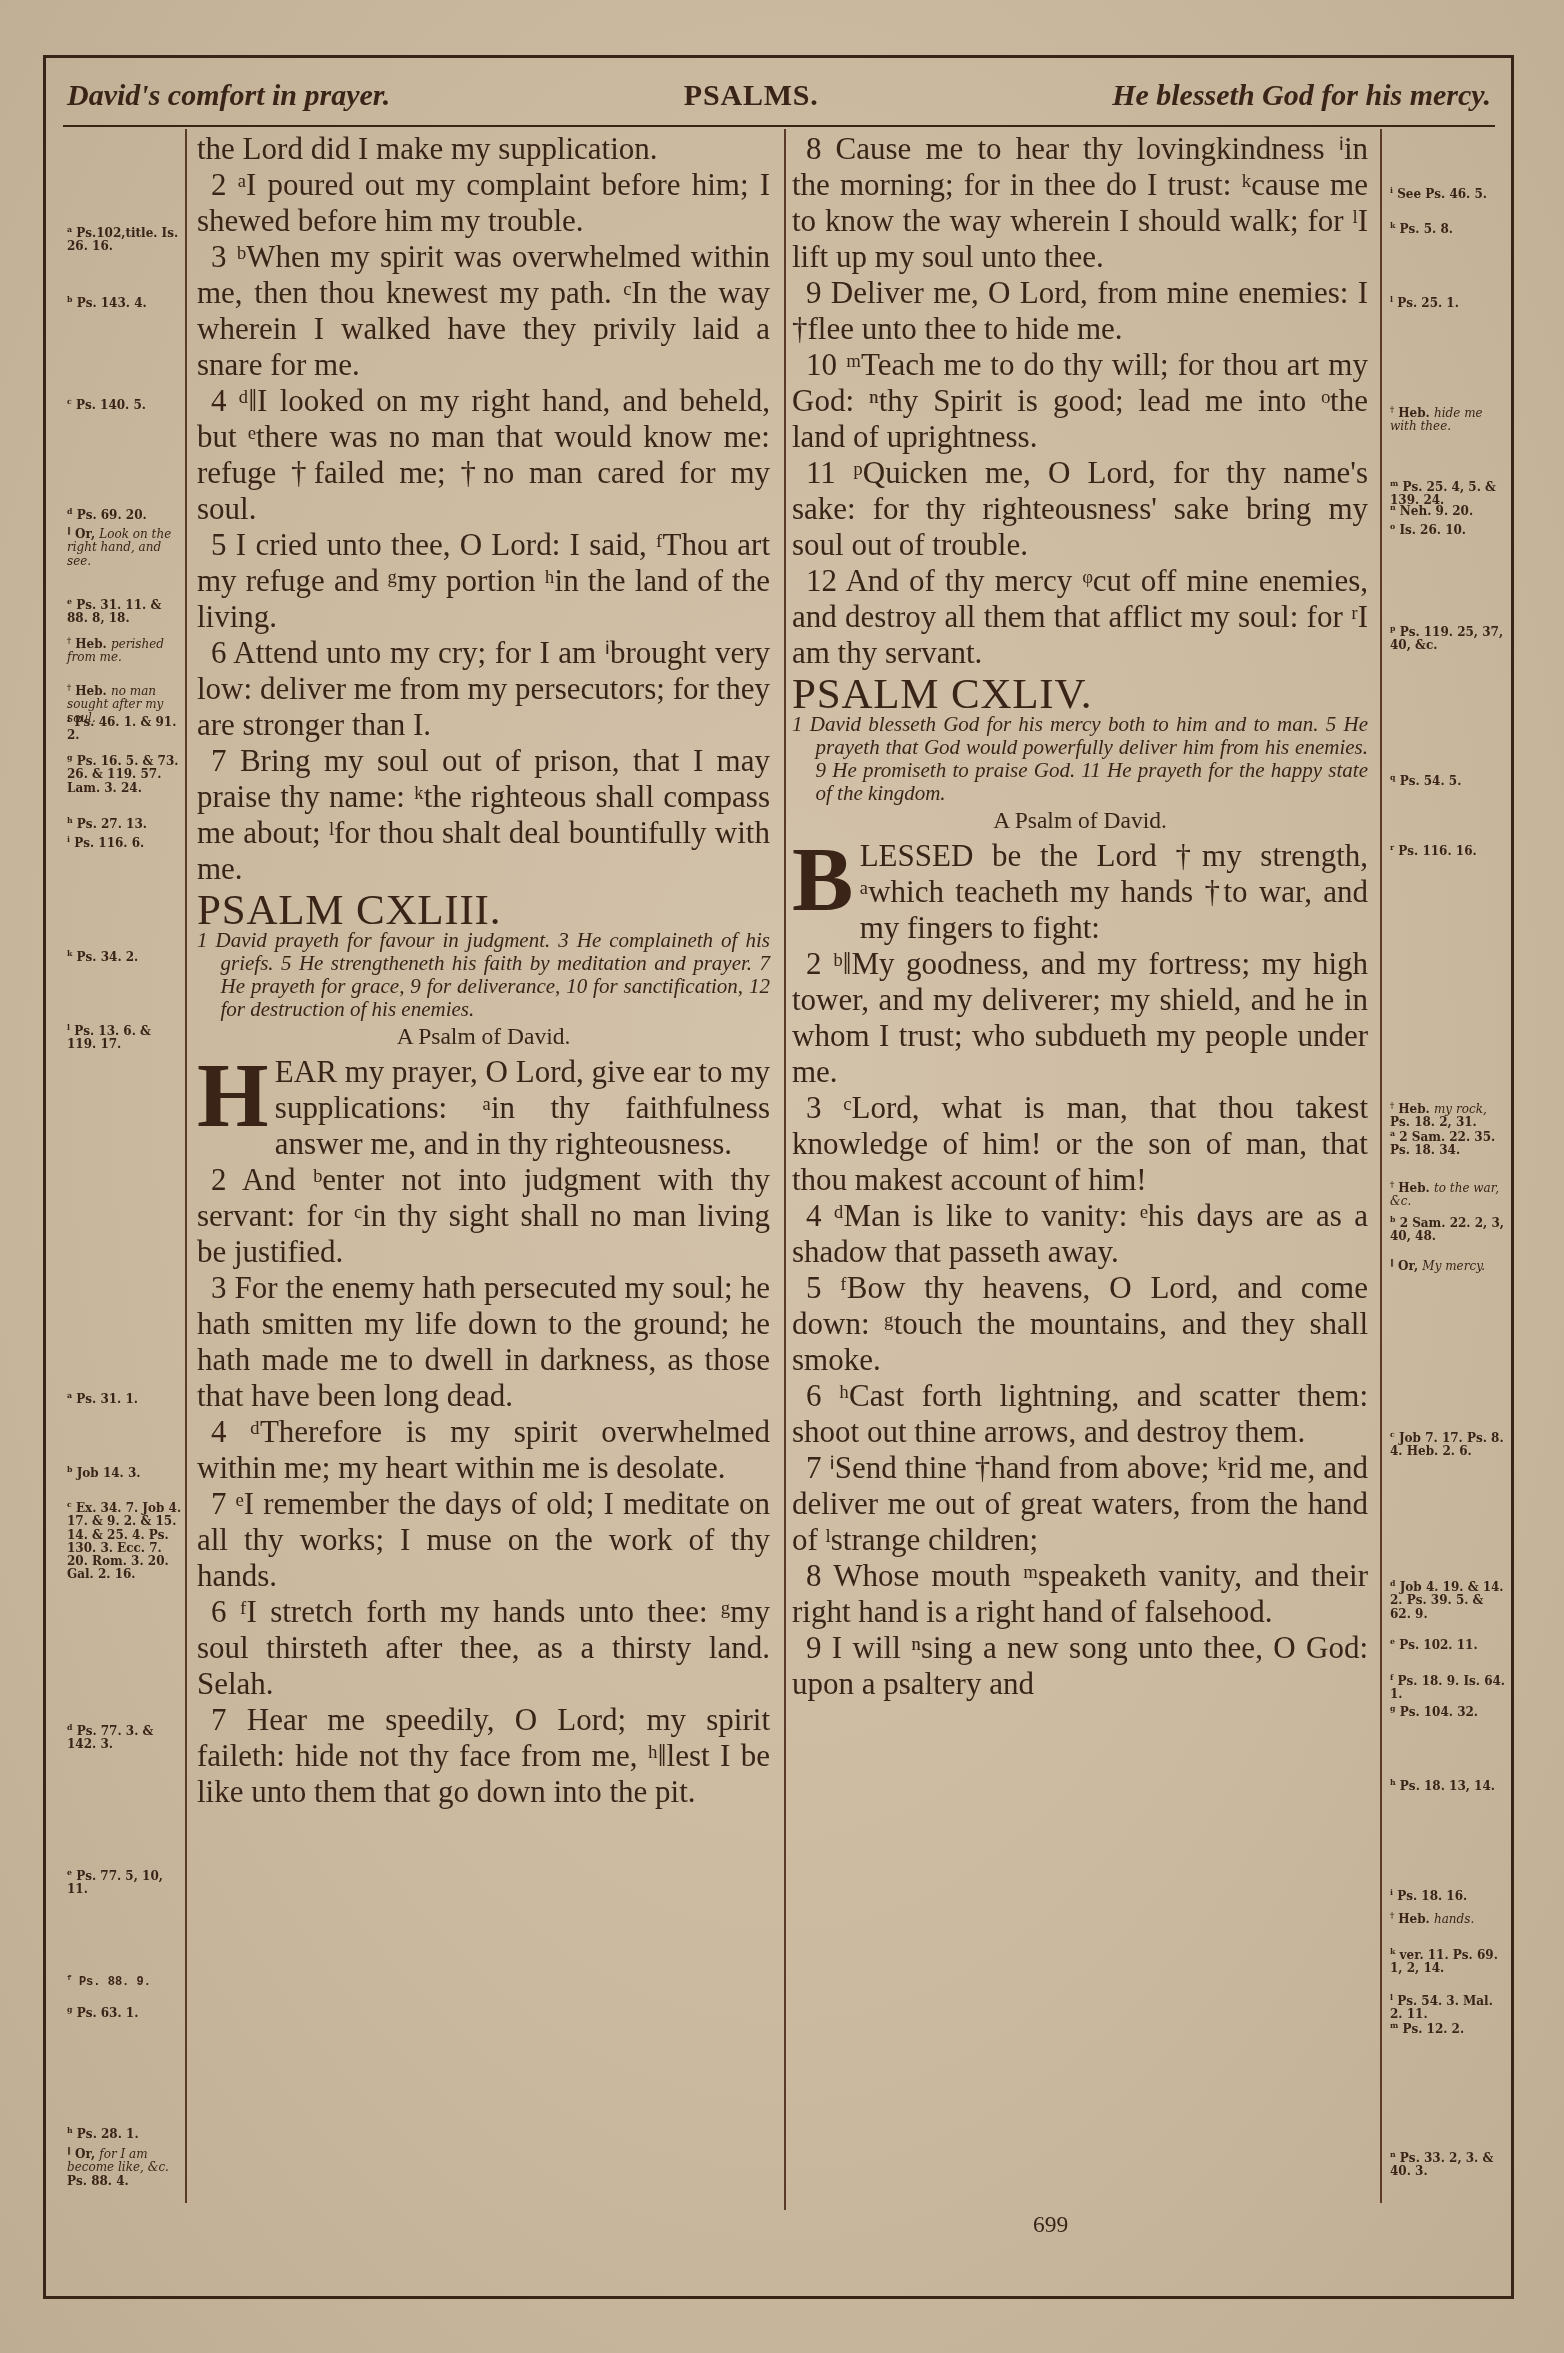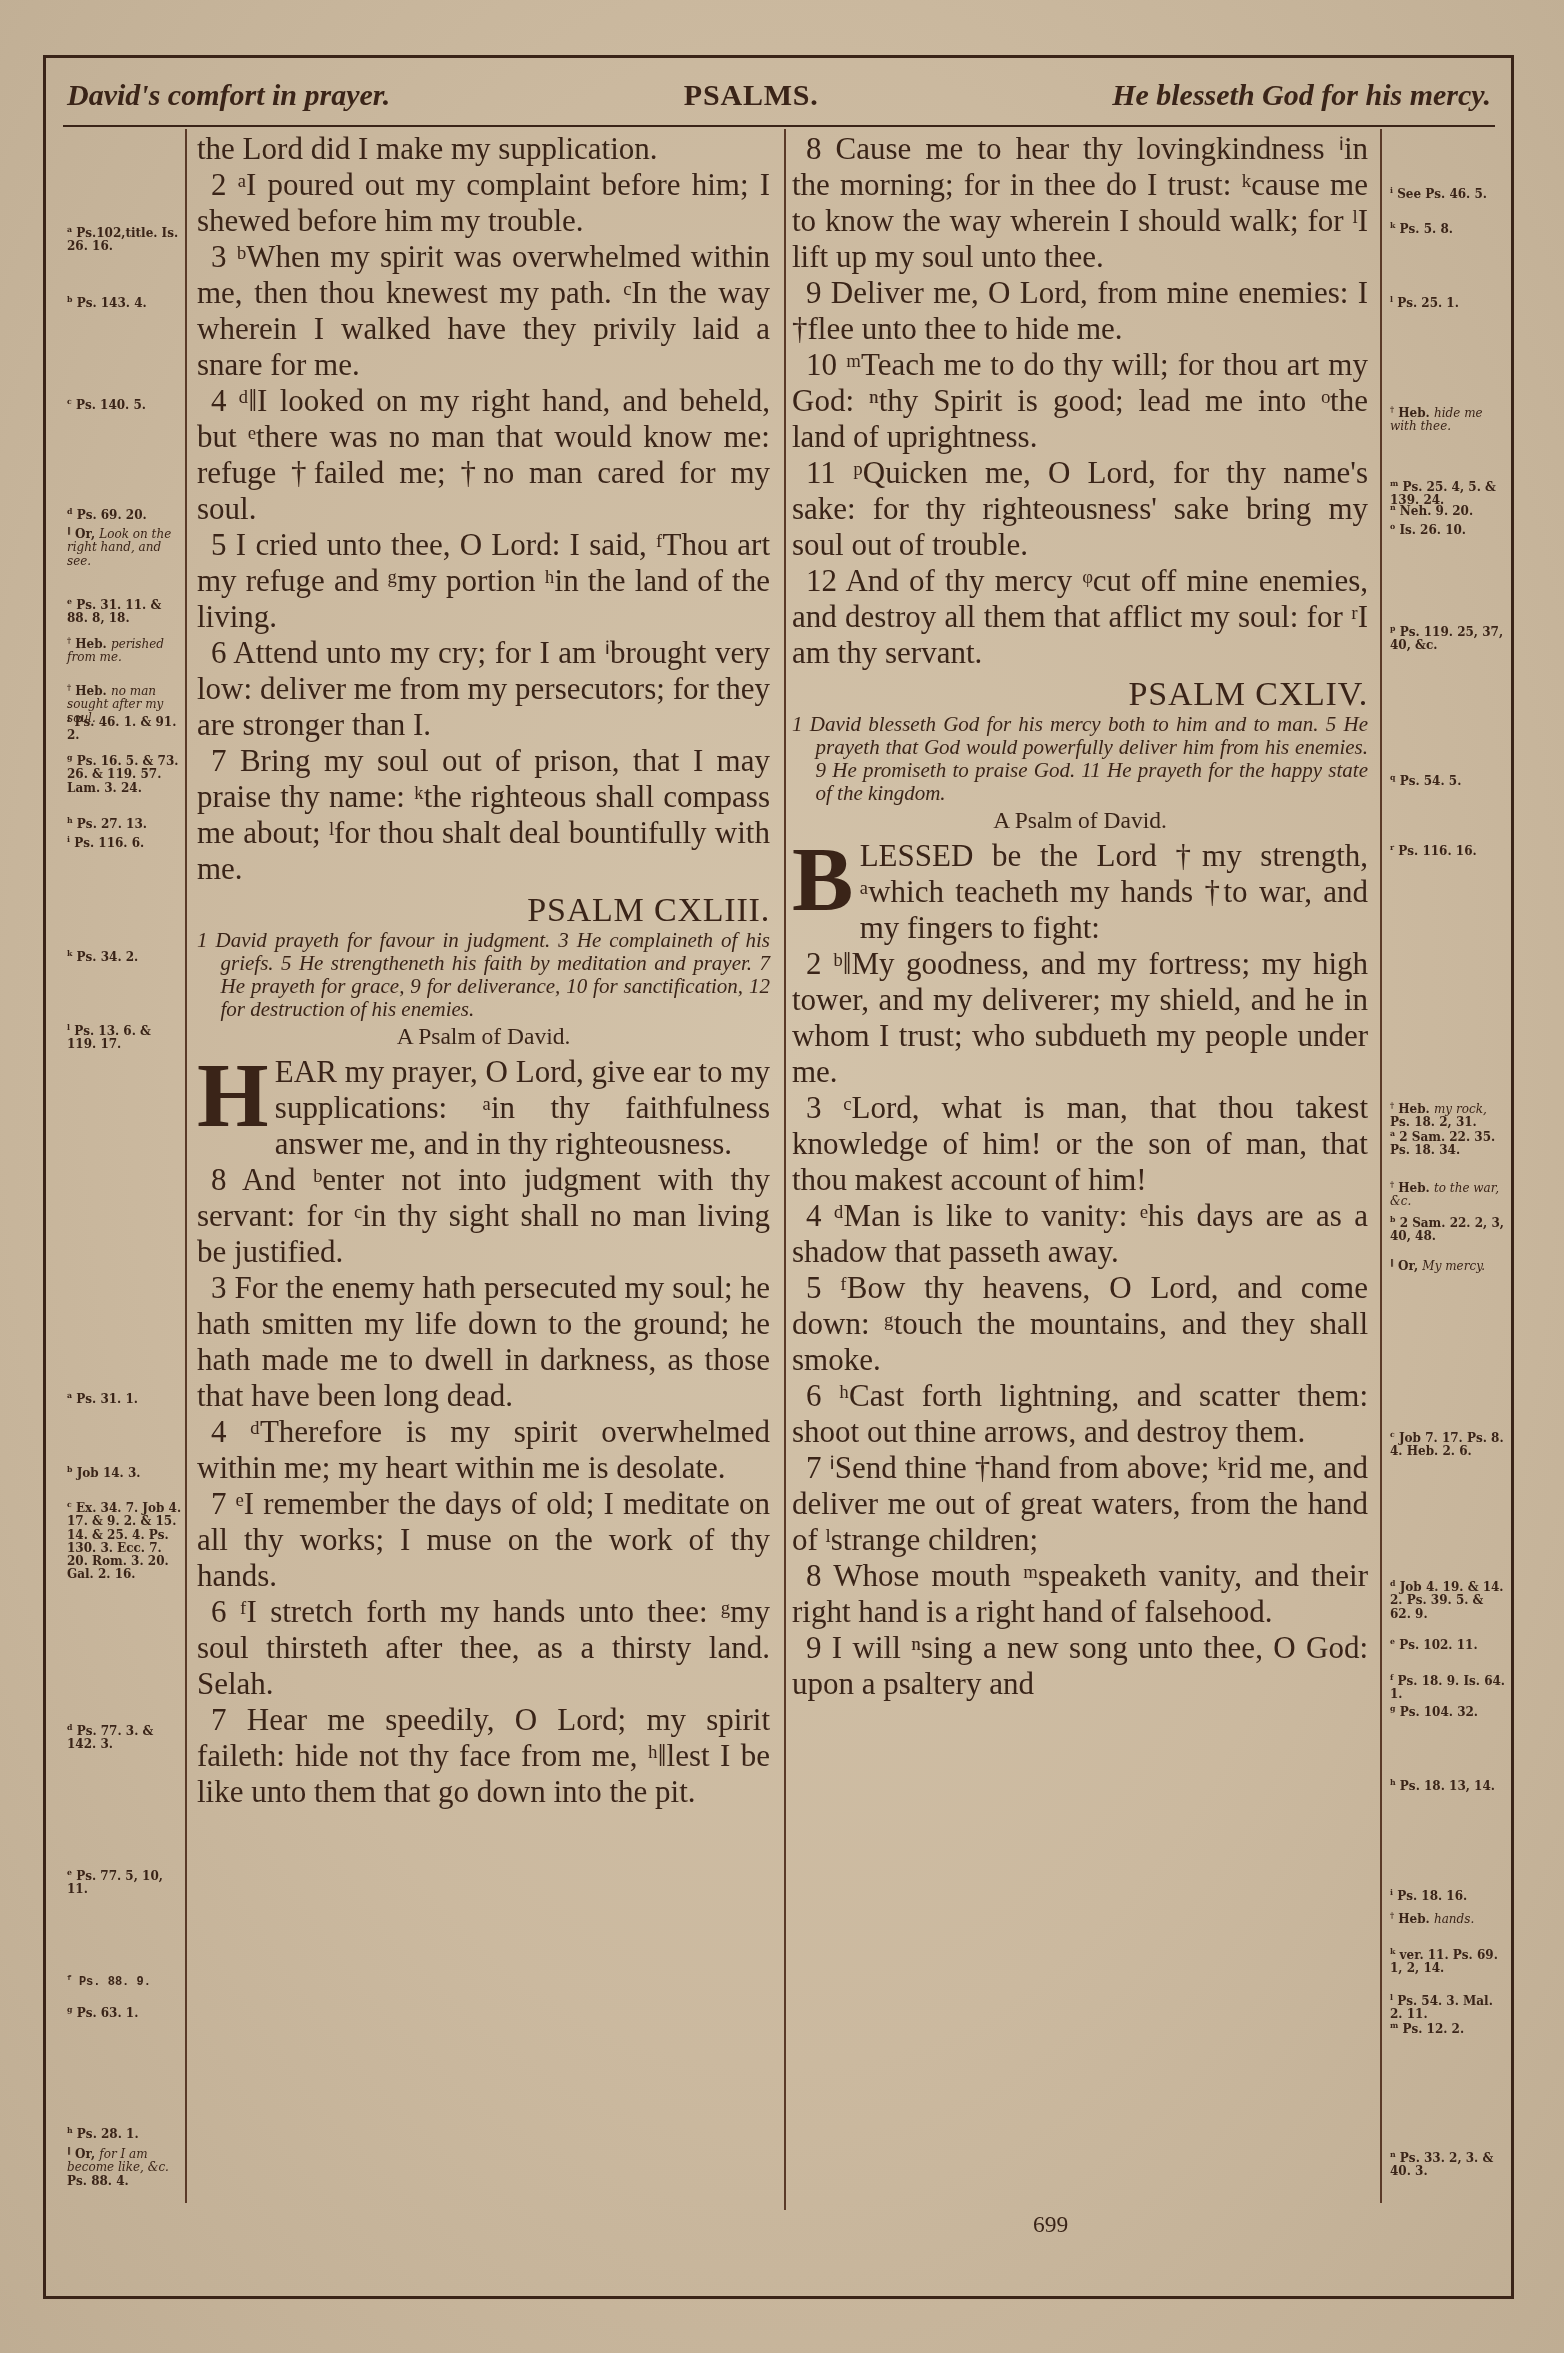--- a/index.html
+++ b/index.html
@@ -32,21 +32,21 @@
   .margin .ref { position: absolute; width: 117px; }
   .margin .ref i { font-weight: normal; }
   .margin sup { font-size: 7.8px; }
   .col {
     position: absolute; font-family: "Liberation Serif", serif; font-size: 31px; line-height: 36px;
     text-align: justify;
   }
   .col p { margin: 0; }
   .col .v { text-indent: 14px; }
   .col .v.noindent { text-indent: 0; }
-  .psalm-title { text-align: right; font-size: 34px; letter-spacing: 0.8px; margin: 4.7px 0 1.6px 0; }
+  .psalm-title { text-align: left; font-size: 43px; letter-spacing: 0.8px; margin: 4.7px 0 1.6px 0; }
   .summary { font-size: 21px; line-height: 23px; font-style: italic; padding-left: 23.5px; text-indent: -23.5px; margin: 1.6px 0 4.7px 0; }
   .superscription { text-align: center; font-size: 23.5px; line-height: 30px; margin-bottom: 3.1px; }
   .dropcap { float: left; font-size: 92px; line-height: 72px; margin: 4.7px 6.3px 0 0; font-weight: bold; }
   .page-number { position: absolute; left: 1033px; top: 2211px; font-family: "Liberation Serif", serif; font-size: 23.5px; }
 </style>
 </head>
 <body>
 
 <div class="frame"></div>
 
@@ -126,21 +126,21 @@
     <p class="v">5 I cried unto thee, O Lord: I said, ᶠThou art my refuge and ᵍmy portion ʰin the land of the living.</p>
     <p class="v">6 Attend unto my cry; for I am ⁱbrought very low: deliver me from my persecutors; for they are stronger than I.</p>
     <p class="v">7 Bring my soul out of prison, that I may praise thy name: ᵏthe righteous shall compass me about; ˡfor thou shalt deal bountifully with me.</p>
   </div>
   <div class="psalm-title">PSALM CXLIII.</div>
   <p class="summary">1 David prayeth for favour in judgment. 3 He complaineth of his griefs. 5 He strengtheneth his faith by meditation and prayer. 7 He prayeth for grace, 9 for deliverance, 10 for sanctification, 12 for destruction of his enemies.</p>
   <div class="superscription">A Psalm of David.</div>
   <div>
     <span class="dropcap">H</span>
     <p class="v noindent">EAR my prayer, O Lord, give ear to my supplications: ᵃin thy faithfulness answer me, and in thy righteousness.</p>
-    <p class="v">8 And ᵇenter not into judgment with thy servant: for ᶜin thy sight shall no man living be justified.</p>
+    <p class="v">2 And ᵇenter not into judgment with thy servant: for ᶜin thy sight shall no man living be justified.</p>
     <p class="v">3 For the enemy hath persecuted my soul; he hath smitten my life down to the ground; he hath made me to dwell in darkness, as those that have been long dead.</p>
     <p class="v">4 ᵈTherefore is my spirit overwhelmed within me; my heart within me is desolate.</p>
     <p class="v">7 ᵉI remember the days of old; I meditate on all thy works; I muse on the work of thy hands.</p>
     <p class="v">6 ᶠI stretch forth my hands unto thee: ᵍmy soul thirsteth after thee, as a thirsty land. Selah.</p>
     <p class="v">7 Hear me speedily, O Lord; my spirit faileth: hide not thy face from me, ʰ‖lest I be like unto them that go down into the pit.</p>
   </div>
 </div>
 
 <div class="col" style="left:792px; top:131px; width:576px;">
   <div>

